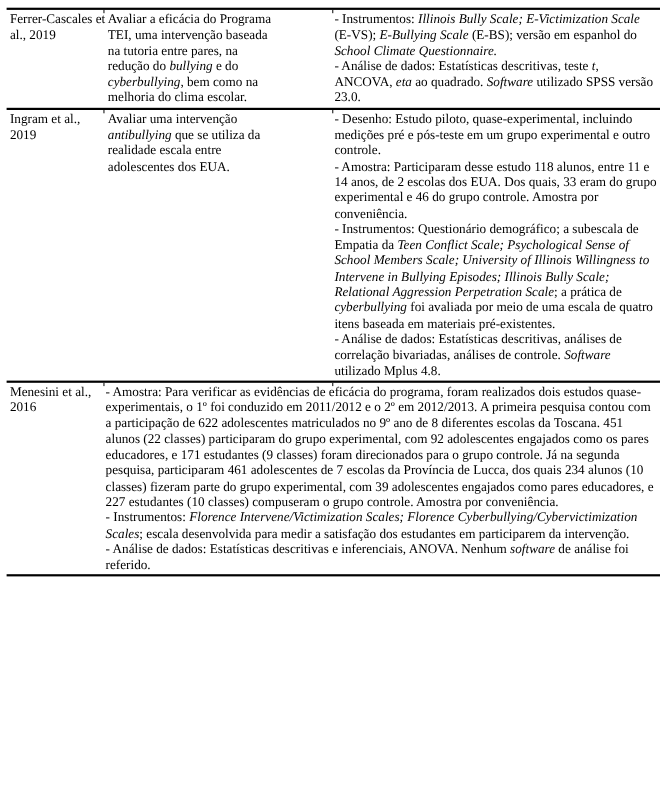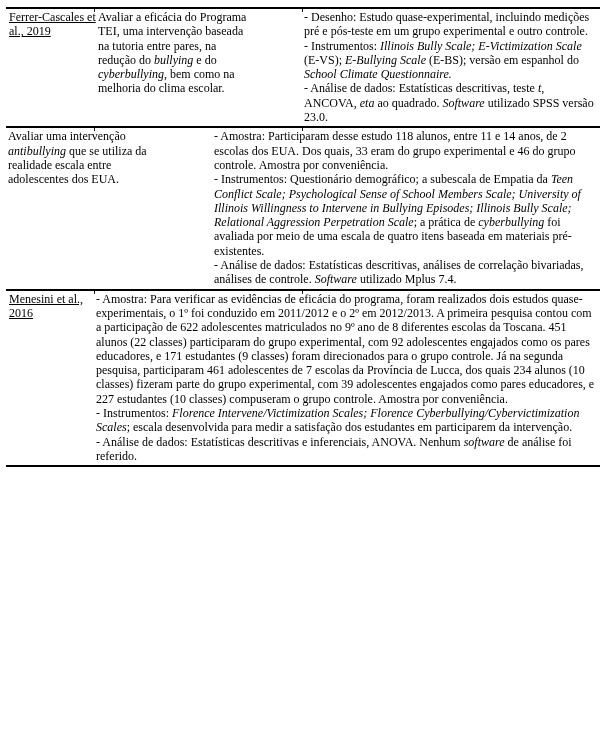--- a/index.html
+++ b/index.html
@@ -42,21 +42,20 @@
   }
   .row::before { left: 88px; }
   .row::after  { left: 296px; }
   .cell {
     box-sizing: border-box;
   }
   .col-author {
     width: 90px;
     padding-left: 3px;
     flex: 0 0 90px;
-    text-decoration: underline;
   }
   .col-objective {
     width: 208px;
     flex: 0 0 208px;
     padding-left: 2px;
     padding-right: 54px;
   }
   .col-method {
     flex: 1 1 auto;
     padding-right: 1px;
@@ -72,34 +71,37 @@
 <div class="tbl">
 
   <div class="row">
     <div class="cell col-author">
       <span>Ferrer-Cascales et al., 2019</span>
     </div>
     <div class="cell col-objective">
       <div class="para"><span>Avaliar a eficácia do Programa TEI, uma intervenção baseada na tutoria entre pares, na redução do </span><i>bullying</i><span> e do </span><i>cyberbullying</i><span>, bem como na melhoria do clima escolar.</span></div>
     </div>
     <div class="cell col-method">
-        <div class="para"><span>- Desenho: Estudo quase-experimental, incluindo medições pré e pós-teste em um grupo experimental e outro controle.</span></div>
         <div class="para"><span>- Instrumentos: </span><i>Illinois Bully Scale; E-Victimization Scale</i><span> (E-VS); </span><i>E-Bullying Scale</i><span> (E-BS); versão em espanhol do </span><i>School Climate Questionnaire.</i></div>
         <div class="para"><span>- Análise de dados: Estatísticas descritivas, teste </span><i>t</i><span>, ANCOVA, </span><i>eta</i><span> ao quadrado. </span><i>Software</i><span> utilizado SPSS versão 23.0.</span></div>
       </div>
   </div>
 
   <div class="row">
+    <div class="cell col-author">
+      <span>Ingram et al., 2019</span>
+    </div>
     <div class="cell col-objective">
       <div class="para"><span>Avaliar uma intervenção </span><i>antibullying</i><span> que se utiliza da realidade escala entre adolescentes dos EUA.</span></div>
     </div>
     <div class="cell col-method">
+        <div class="para"><span>- Desenho: Estudo piloto, quase-experimental, incluindo medições pré e pós-teste em um grupo experimental e outro controle.</span></div>
         <div class="para"><span>- Amostra: Participaram desse estudo 118 alunos, entre 11 e 14 anos, de 2 escolas dos EUA. Dos quais, 33 eram do grupo experimental e 46 do grupo controle. Amostra por conveniência.</span></div>
         <div class="para"><span>- Instrumentos: Questionário demográfico; a subescala de Empatia da </span><i>Teen Conflict Scale; Psychological Sense of School Members Scale; University of Illinois Willingness to Intervene in Bullying Episodes; Illinois Bully Scale; Relational Aggression Perpetration Scale</i><span>; a prática de </span><i>cyberbullying</i><span> foi avaliada por meio de uma escala de quatro itens baseada em materiais pré-existentes.</span></div>
-        <div class="para"><span>- Análise de dados: Estatísticas descritivas, análises de correlação bivariadas, análises de controle. </span><i>Software</i><span> utilizado Mplus 7.4.</span></div>
+        <div class="para"><span>- Análise de dados: Estatísticas descritivas, análises de correlação bivariadas, análises de controle. </span><i>Software</i><span> utilizado Mplus 4.8.</span></div>
       </div>
   </div>
 
   <div class="row">
     <div class="cell col-author">
       <span>Menesini et al., 2016</span>
     </div>
     <div class="cell col-method">
         <div class="para"><span>- Amostra: Para verificar as evidências de eficácia do programa, foram realizados dois estudos quase-experimentais, o 1º foi conduzido em 2011/2012 e o 2º em 2012/2013. A primeira pesquisa contou com a participação de 622 adolescentes matriculados no 9º ano de 8 diferentes escolas da Toscana. 451 alunos (22 classes) participaram do grupo experimental, com 92 adolescentes engajados como os pares educadores, e 171 estudantes (9 classes) foram direcionados para o grupo controle. Já na segunda pesquisa, participaram 461 adolescentes de 7 escolas da Província de Lucca, dos quais 234 alunos (10 classes) fizeram parte do grupo experimental, com 39 adolescentes engajados como pares educadores, e 227 estudantes (10 classes) compuseram o grupo controle. Amostra por conveniência.</span></div>
         <div class="para"><span>- Instrumentos: </span><i>Florence Intervene/Victimization Scales; Florence Cyberbullying/Cybervictimization Scales</i><span>; escala desenvolvida para medir a satisfação dos estudantes em participarem da intervenção.</span></div>

